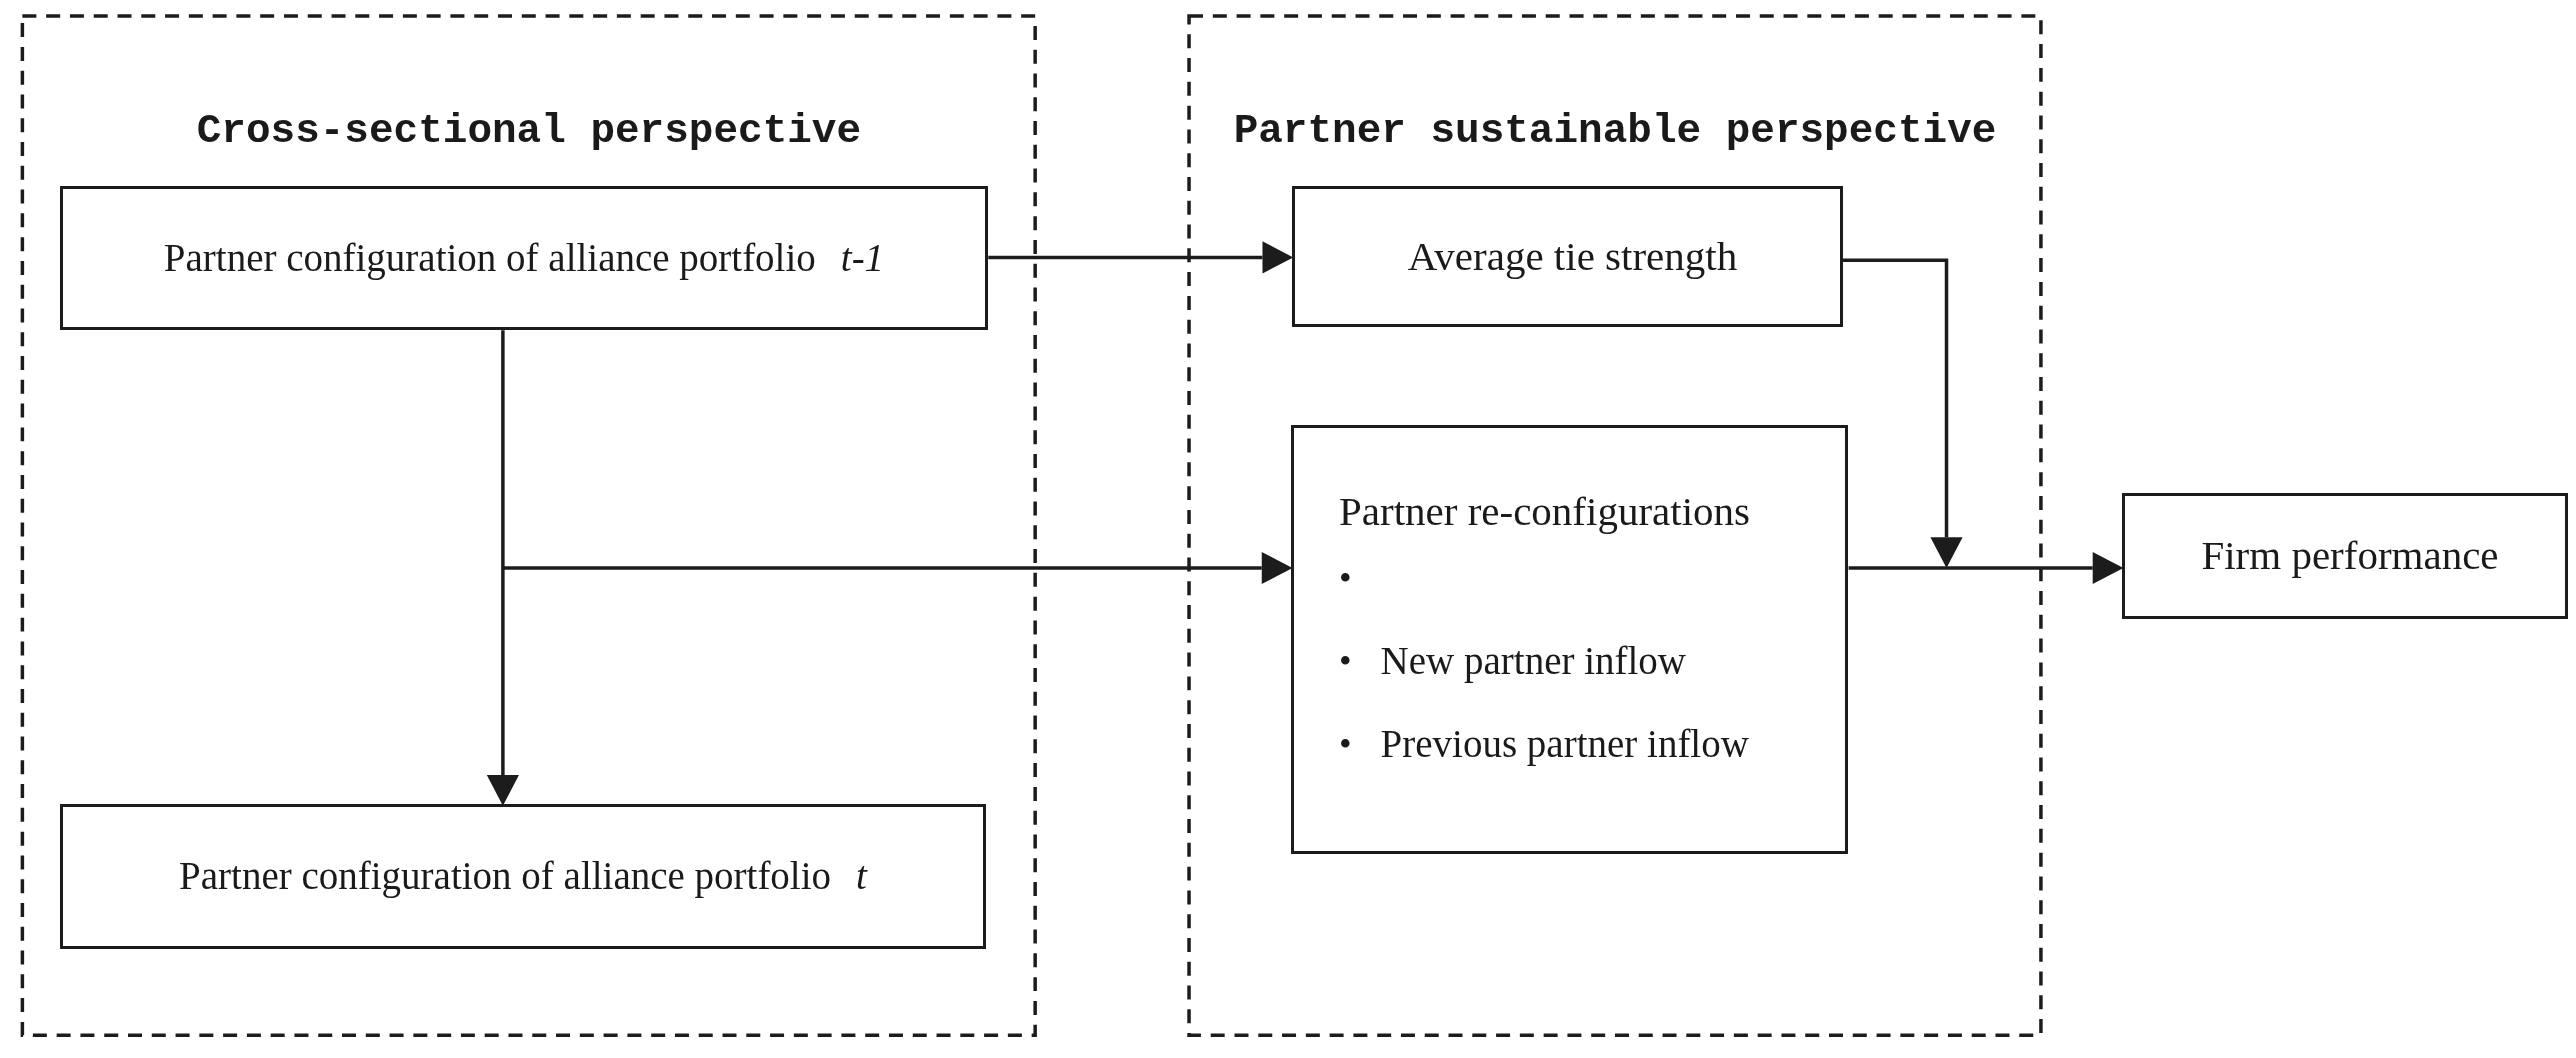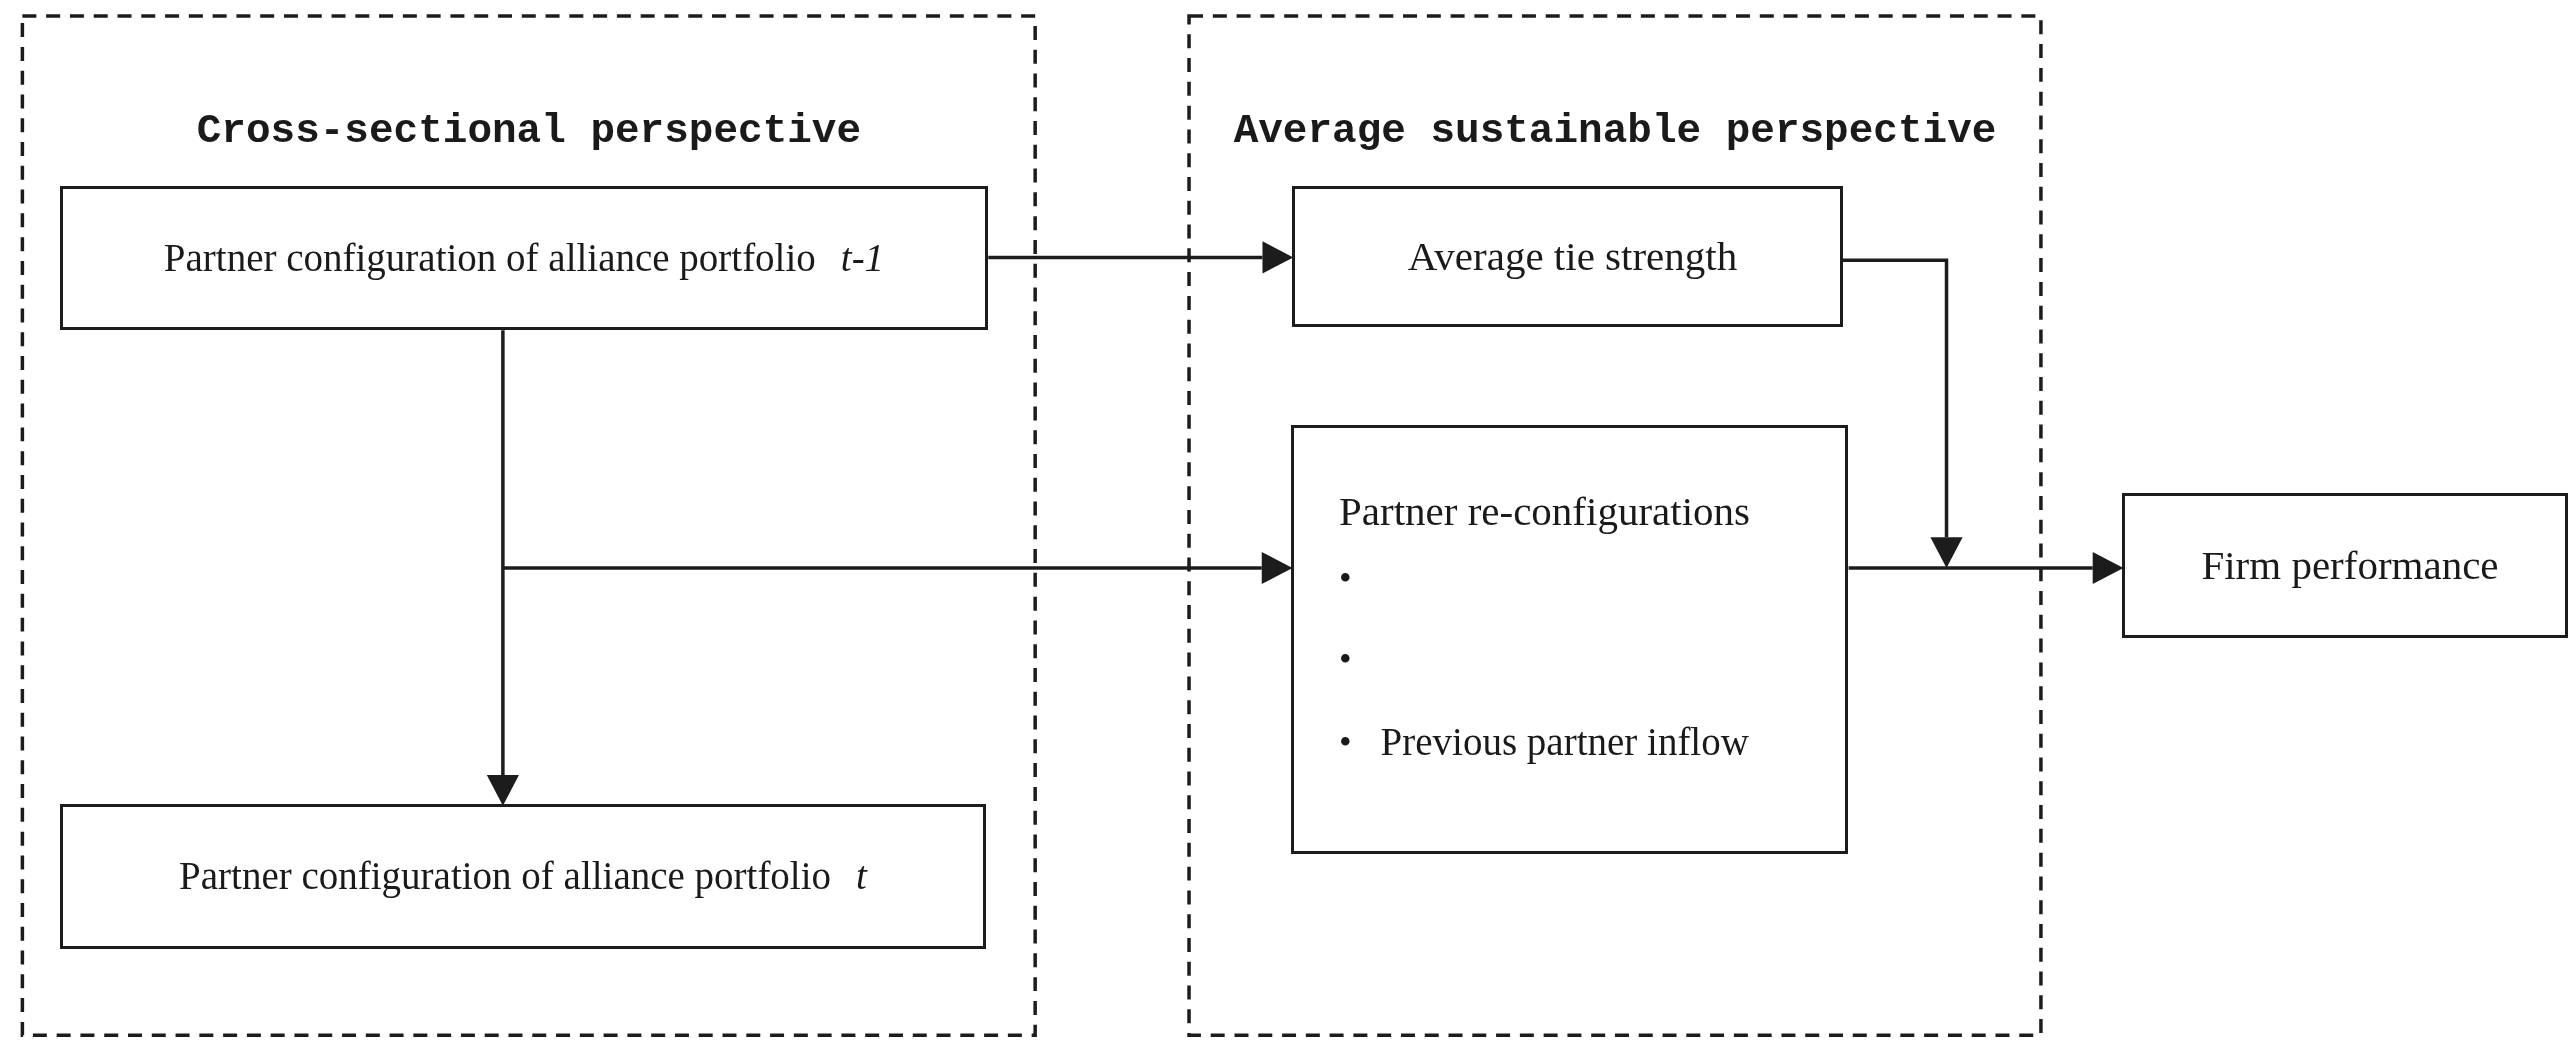--- a/index.html
+++ b/index.html
@@ -132,21 +132,21 @@
       <line x1="2643" y1="812" x2="2992" y2="812" stroke="#1c1c1c" stroke-width="5"></line>
       <polygon points="3036,812 2992,789 2992,835" fill="#1c1c1c"></polygon>
     </g>
   </svg>
 
   <div class="group" style="left:22.4px; top:16px; width:1013px; height:1019px;">
     <div class="group-title">Cross-sectional perspective</div>
   </div>
 
   <div class="group" style="left:1189px; top:16px; width:852px; height:1019px;">
-    <div class="group-title">Average sustainable perspective</div>
+    <div class="group-title">Partner sustainable perspective</div>
   </div>
 
   <div class="node node-a" style="left:60px; top:186px; width:928px; height:144px;">
     <div class="node-label">
       <span>Partner configuration of alliance portfolio</span><span class="em">t-1</span>
     </div>
   </div>
 
   <div class="node node-b" style="left:60px; top:804px; width:926px; height:145px;justify-content:center;">
     <div class="node-label">
@@ -159,26 +159,27 @@
   </div>
 
   <div class="node node-d" style="left:1291px; top:425px; width:557px; height:429px;">
     <p class="reconfig-title">Partner re-configurations</p>
     <ul class="bullet-list">
       <li class="bullet-item">
         <span class="bullet-dot">•</span>
       </li>
       <li class="bullet-item">
         <span class="bullet-dot">•</span>
+        <span>New partner inflow</span>
       </li>
       <li class="bullet-item">
         <span class="bullet-dot">•</span>
         <span>Previous partner inflow</span>
       </li>
     </ul>
   </div>
 
-  <div class="node node-e" style="left:2122px; top:493px; width:446px; height:145px;">
+  <div class="node node-e" style="left:2122px; top:493px; width:446px; height:126px;">
     <div class="node-label">Firm performance</div>
   </div>
 
 </div>
 
 
 </body></html>

